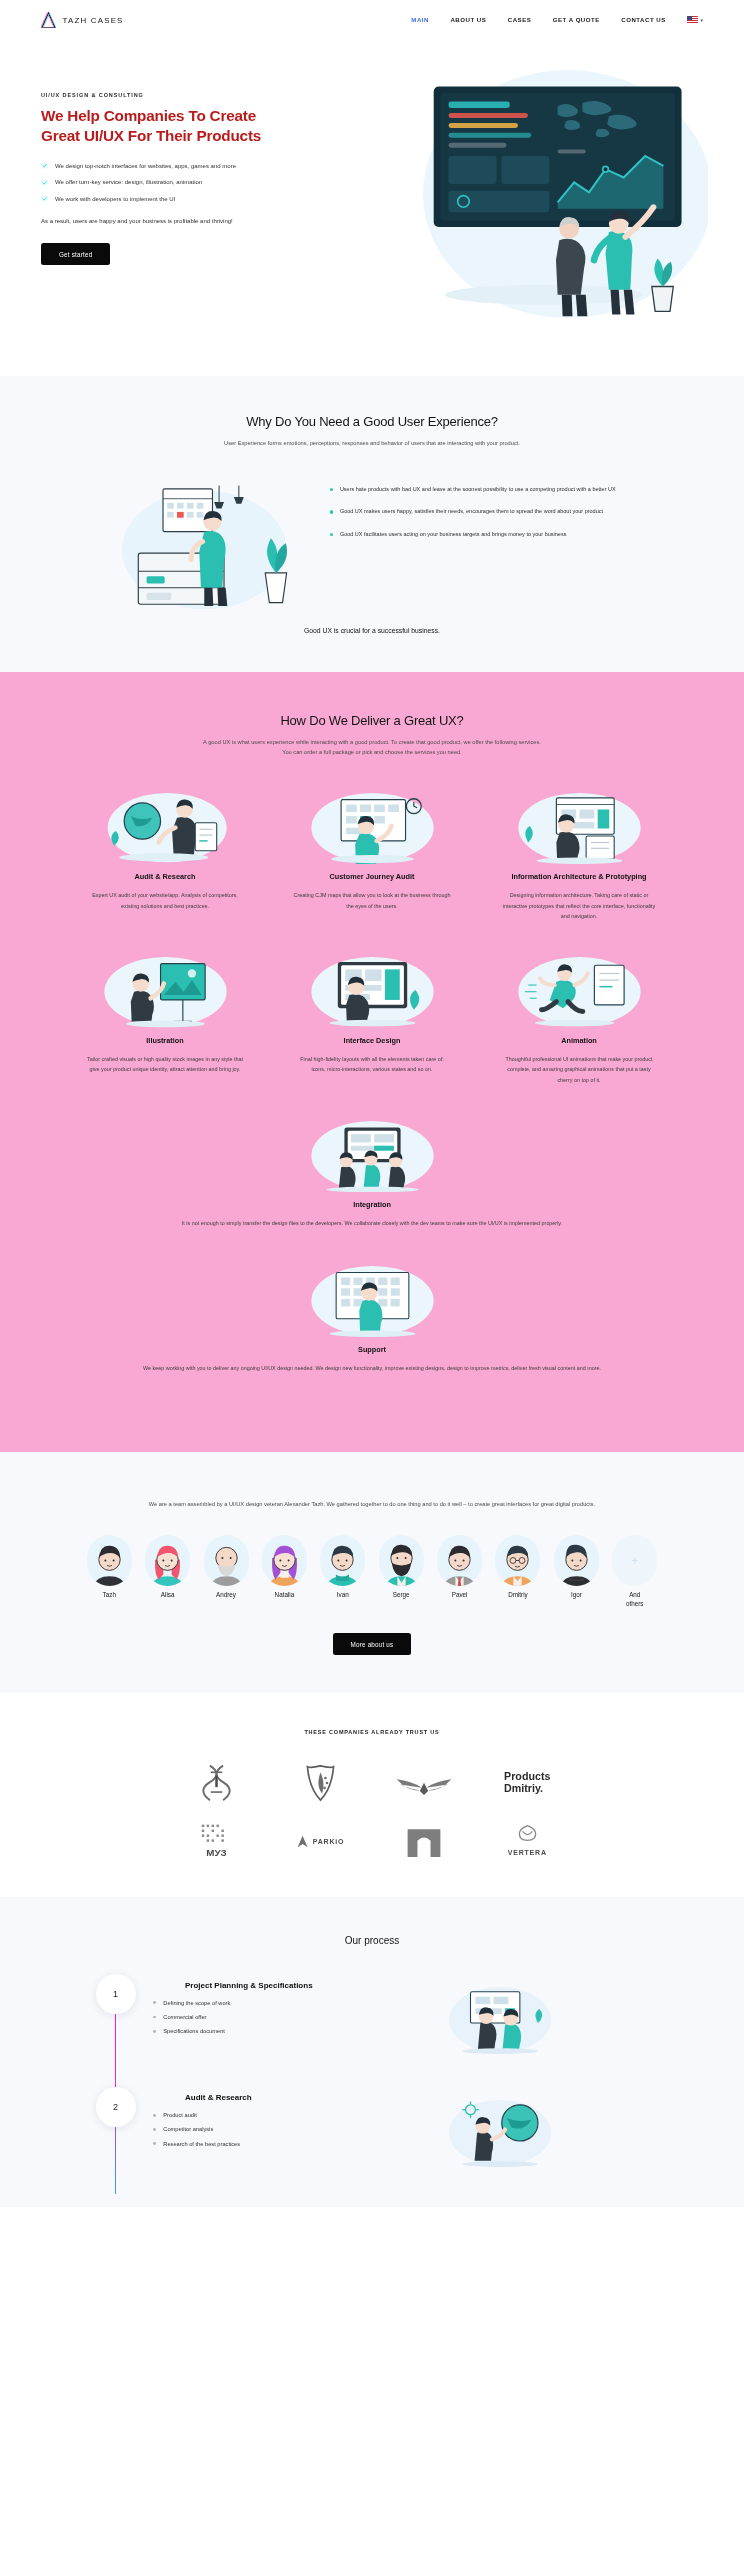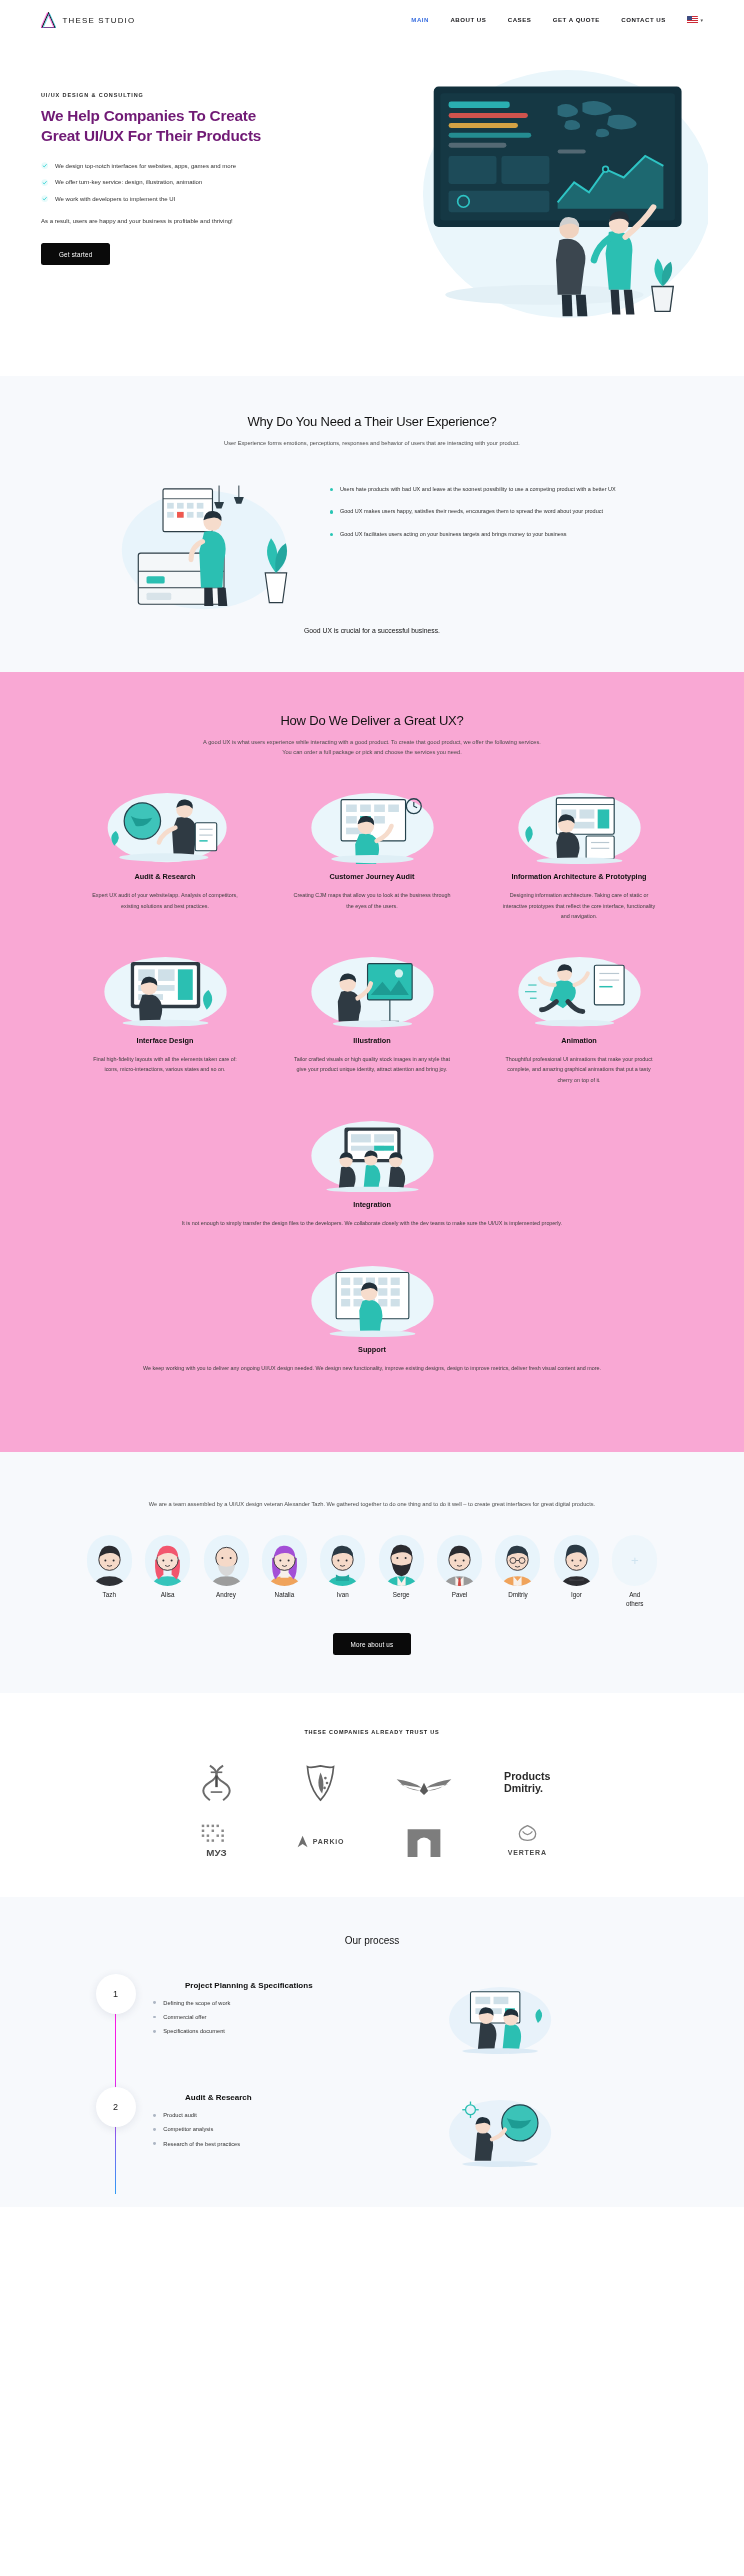--- a/index.html
+++ b/index.html
@@ -50,21 +50,21 @@
     background: #fff;
     overflow: hidden;
   }
   .hero-left { width: 277px; padding-top: 16.5px; }
   .eyebrow {
     font-size: 5.5px; letter-spacing: 0.9px; font-weight: 700; color: #2b2b2b;
     margin-bottom: 8.3px;
   }
   h1.hero-title {
     font-size: 15.3px; line-height: 1.3; font-weight: 700; letter-spacing: -0.2px;
-    color: #701a75; margin-bottom: 16.5px;
+    color: #b91c1c; margin-bottom: 16.5px;
   }
   .bullets { list-style: none; margin-bottom: 13.2px; }
   .bullets li {
     display: flex; align-items: flex-start; gap: 6.6px;
     font-size: 6px; line-height: 1.5; color: #303030; margin-bottom: 7.4px;
   }
   .check { flex: 0 0 7.4px; width: 7.4px; height: 7.4px; margin-top: 0.4px; }
   .result-line {
     font-size: 6px; color: #303030; line-height: 1.6; margin-bottom: 16.5px;
   }
@@ -202,21 +202,21 @@
 
   <div class="header">
     <div class="brand">
       <span class="logo-mark">
         <svg width="15" height="16.5" viewBox="0 0 18 20">
           <path d="M9 1 L17 19 L1 19 Z" fill="none" stroke="#1b1b1b" stroke-width="1.4"></path>
           <path d="M7.6 1 L15.6 19 L-0.4 19 Z" fill="none" stroke="#ff2bd6" stroke-width=".9" opacity=".85"></path>
           <path d="M10.2 1.6 L18.2 19.6 L2.2 19.6 Z" fill="none" stroke="#24c9e8" stroke-width=".9" opacity=".85"></path>
         </svg>
       </span>
-      <span class="brand-name">THESE STUDIO</span>
+      <span class="brand-name">TAZH CASES</span>
     </div>
     <div class="nav">
       <a href="#" class="active">MAIN</a>
       <a href="#">ABOUT US</a>
       <a href="#">CASES</a>
       <a href="#">GET A QUOTE</a>
       <a href="#">CONTACT US</a>
       <span class="lang">
         <span class="flag">
           <span class="stripes"></span>
@@ -320,21 +320,21 @@
         <g>
           <path d="M352 262 l26 0 l-4 30 l-18 0 z" fill="#f1f4f6" stroke="#2c3d46" stroke-width="1.6"></path>
           <path d="M365 262 q-16 -18 -6 -34 q10 10 6 34 z" fill="#2bbfb2"></path>
           <path d="M365 262 q16 -14 10 -30 q-14 8 -10 30 z" fill="#27a79e"></path>
         </g>
       </svg>
     </div>
   </div>
 
   <section class="why sec-tint">
-    <h2 class="sec-title">Why Do You Need a Their User Experience?</h2>
+    <h2 class="sec-title">Why Do You Need a Good User Experience?</h2>
     <p class="sec-sub">User Experience forms emotions, perceptions, responses and behavior of users that are interacting with your product.</p>
 
     <div class="why-body">
       <div class="why-art">
         <svg width="190" height="136" viewBox="0 0 230 165">
           <ellipse cx="108" cy="92" rx="100" ry="72" fill="#e8f4fb"></ellipse>
 
           <rect x="28" y="96" width="104" height="62" rx="3" fill="#f4f7f9" stroke="#2c3d46" stroke-width="1.4"></rect>
           <line x1="28" y1="118" x2="132" y2="118" stroke="#2c3d46" stroke-width="1.2"></line>
           <line x1="28" y1="138" x2="132" y2="138" stroke="#2c3d46" stroke-width="1.2"></line>
@@ -490,63 +490,63 @@
         <div class="svc-desc">Designing information architecture. Taking care of static or interactive prototypes that reflect the core interface, functionality and navigation.</div>
       </div>
     </div>
 
     <div class="svc-grid">
 
       <div class="svc-card">
         <div class="svc-art">
           <svg width="149" height="76" viewBox="0 0 180 92" style="display:block;margin:0 auto">
             <ellipse cx="90" cy="48" rx="74" ry="42" fill="#eaf6fb"></ellipse>
+            <rect x="84" y="14" width="54" height="44" rx="2" fill="#2bbfb2"></rect>
+            <path d="M88 52 l14 -16 l10 12 l10 -14 l12 18 z" fill="#1d9b93"></path>
+            <circle cx="122" cy="26" r="5" fill="#fff" opacity=".8"></circle>
+            <rect x="84" y="14" width="54" height="44" rx="2" fill="none" stroke="#24424c" stroke-width="1.4"></rect>
+            <line x1="111" y1="58" x2="111" y2="84" stroke="#24424c" stroke-width="1.4"></line>
+            <line x1="100" y1="84" x2="122" y2="84" stroke="#24424c" stroke-width="1.4"></line>
+            <g>
+                <path d="M52 48 q16 -4 22 8 q4 10 0 20 l-1 8 l-24 0 l-1 -24 z" fill="#2f3a43"></path>
+               <circle cx="60" cy="38" r="10" fill="#f6dccc"></circle>
+               <path d="M50 36 q2 -11 11 -10 q10 1 9 11 q-5 -5 -10 -4 q-6 1 -10 3 z" fill="#22303a"></path>
+               <path d="M72 56 q14 -8 16 -18" stroke="#f6dccc" stroke-width="5.5" fill="none" stroke-linecap="round"></path>
+            </g>
+            <ellipse cx="90" cy="87" rx="48" ry="4" fill="#dfeff6"></ellipse>
+          </svg>
+        </div>
+        <div class="svc-title">Illustration</div>
+        <div class="svc-desc">Tailor crafted visuals or high quality stock images in any style that give your product unique identity, attract attention and bring joy.</div>
+      </div>
+
+      <div class="svc-card">
+        <div class="svc-art">
+          <svg width="149" height="76" viewBox="0 0 180 92" style="display:block;margin:0 auto">
+            <ellipse cx="90" cy="48" rx="74" ry="42" fill="#eaf6fb"></ellipse>
             <rect x="48" y="12" width="84" height="56" rx="3" fill="#2f3a43"></rect>
             <rect x="52" y="16" width="76" height="48" rx="2" fill="#fff"></rect>
             <g fill="#cfe0e8">
               <rect x="57" y="21" width="20" height="14"></rect>
                 <rect x="81" y="21" width="20" height="14"></rect>
               <rect x="57" y="40" width="44" height="7"></rect>
                 <rect x="57" y="51" width="30" height="7"></rect>
             </g>
             <rect x="105" y="21" width="18" height="37" fill="#2bbfb2"></rect>
             <g>
                 <path d="M62 52 q16 -4 22 8 q4 10 0 20 l-1 8 l-24 0 l-1 -24 z" fill="#2f3a43"></path>
                <circle cx="70" cy="42" r="10" fill="#f6dccc"></circle>
                <path d="M60 40 q2 -11 11 -10 q10 1 9 11 q-5 -5 -10 -4 q-6 1 -10 3 z" fill="#22303a"></path>
             </g>
             <ellipse cx="90" cy="86" rx="52" ry="4" fill="#dfeff6"></ellipse>
             <path d="M140 70 q-10 -16 2 -24 q10 12 -2 24 z" fill="#2bbfb2"></path>
           </svg>
         </div>
         <div class="svc-title">Interface Design</div>
         <div class="svc-desc">Final high-fidelity layouts with all the elements taken care of: icons, micro-interactions, various states and so on.</div>
-      </div>
-
-      <div class="svc-card">
-        <div class="svc-art">
-          <svg width="149" height="76" viewBox="0 0 180 92" style="display:block;margin:0 auto">
-            <ellipse cx="90" cy="48" rx="74" ry="42" fill="#eaf6fb"></ellipse>
-            <rect x="84" y="14" width="54" height="44" rx="2" fill="#2bbfb2"></rect>
-            <path d="M88 52 l14 -16 l10 12 l10 -14 l12 18 z" fill="#1d9b93"></path>
-            <circle cx="122" cy="26" r="5" fill="#fff" opacity=".8"></circle>
-            <rect x="84" y="14" width="54" height="44" rx="2" fill="none" stroke="#24424c" stroke-width="1.4"></rect>
-            <line x1="111" y1="58" x2="111" y2="84" stroke="#24424c" stroke-width="1.4"></line>
-            <line x1="100" y1="84" x2="122" y2="84" stroke="#24424c" stroke-width="1.4"></line>
-            <g>
-                <path d="M52 48 q16 -4 22 8 q4 10 0 20 l-1 8 l-24 0 l-1 -24 z" fill="#2f3a43"></path>
-               <circle cx="60" cy="38" r="10" fill="#f6dccc"></circle>
-               <path d="M50 36 q2 -11 11 -10 q10 1 9 11 q-5 -5 -10 -4 q-6 1 -10 3 z" fill="#22303a"></path>
-               <path d="M72 56 q14 -8 16 -18" stroke="#f6dccc" stroke-width="5.5" fill="none" stroke-linecap="round"></path>
-            </g>
-            <ellipse cx="90" cy="87" rx="48" ry="4" fill="#dfeff6"></ellipse>
-          </svg>
-        </div>
-        <div class="svc-title">Illustration</div>
-        <div class="svc-desc">Tailor crafted visuals or high quality stock images in any style that give your product unique identity, attract attention and bring joy.</div>
       </div>
 
       <div class="svc-card">
         <div class="svc-art">
           <svg width="149" height="76" viewBox="0 0 180 92" style="display:block;margin:0 auto">
             <ellipse cx="90" cy="48" rx="74" ry="42" fill="#eaf6fb"></ellipse>
             <rect x="108" y="16" width="36" height="48" rx="2" fill="#fff" stroke="#24424c" stroke-width="1.4"></rect>
             <line x1="114" y1="26" x2="138" y2="26" stroke="#b9c8d1" stroke-width="1.4"></line>
             <line x1="114" y1="34" x2="138" y2="34" stroke="#b9c8d1" stroke-width="1.4"></line>
             <line x1="114" y1="42" x2="130" y2="42" stroke="#2bbfb2" stroke-width="1.8"></line>

